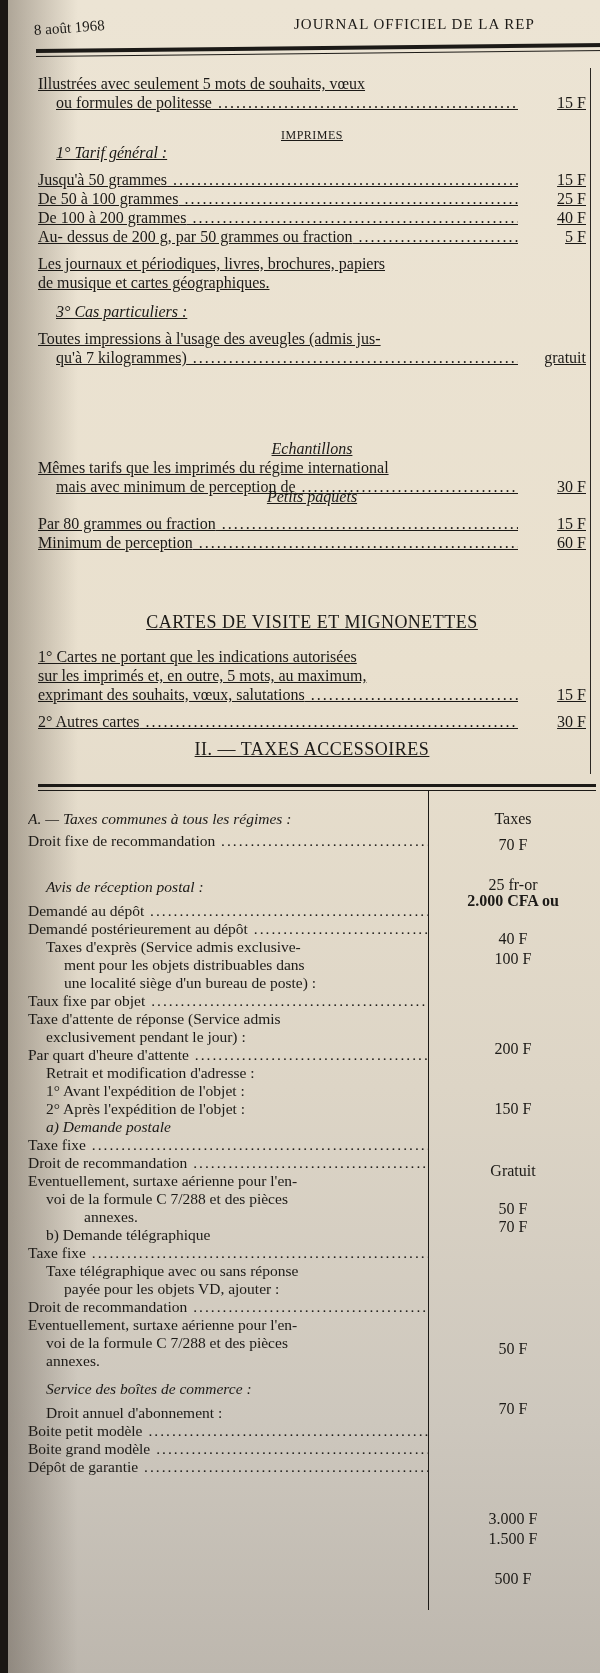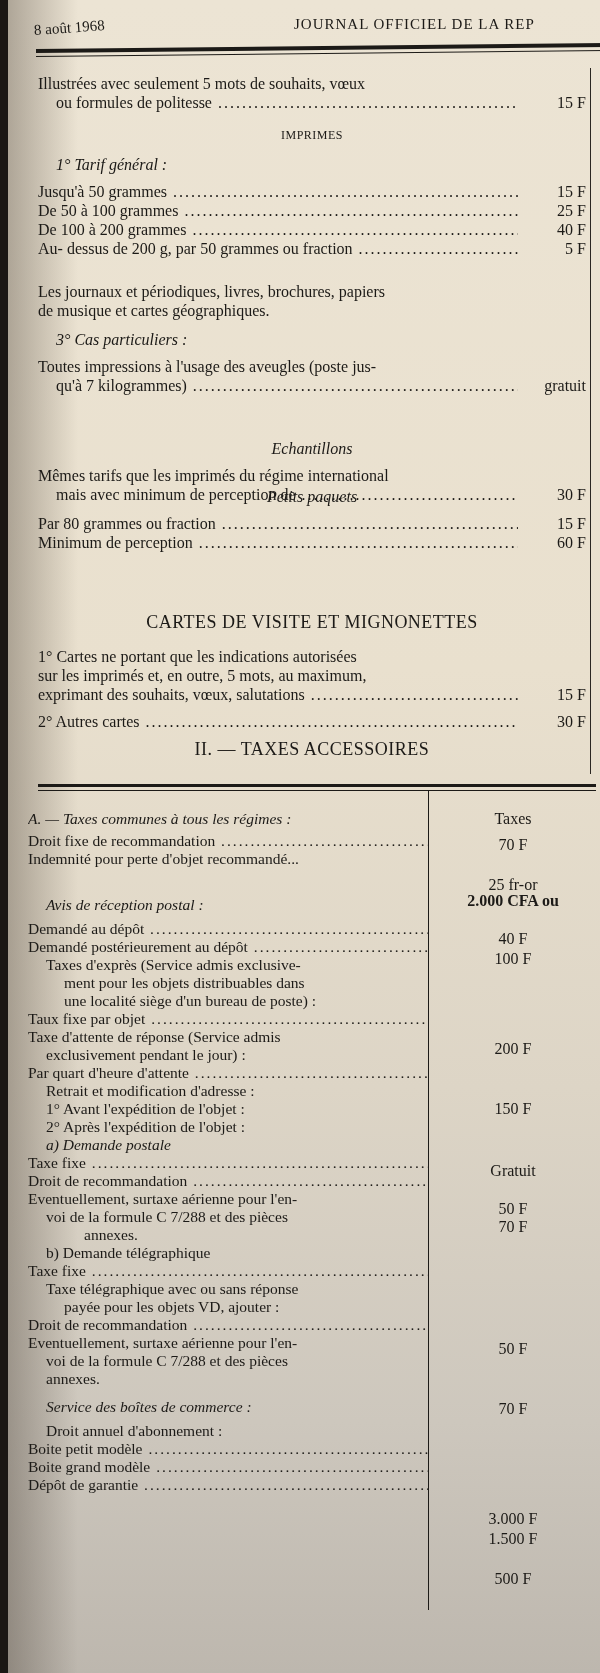--- a/index.html
+++ b/index.html
@@ -17,21 +17,21 @@
     content: ""; position: absolute; left: 0; top: 0; bottom: 0; width: 70px;
     background: linear-gradient(90deg, rgba(60,50,40,0.35), rgba(60,50,40,0));
     pointer-events: none;
   }
   .hdr { position: absolute; top: 8px; left: 0; right: 0; height: 40px; }
   .hdr-date { position: absolute; left: 26px; top: 14px; font-size: 15px; transform: rotate(-4deg); transform-origin: left; }
   .hdr-title { position: absolute; left: 286px; top: 8px; font-size: 15px; letter-spacing: 1px; white-space: nowrap; }
   .hdr-rule { position: absolute; left: 28px; top: 38px; width: 570px; height: 4px; background: #1c1a17; transform: rotate(-0.6deg); }
   .hdr-rule2 { position: absolute; left: 28px; top: 45px; width: 570px; height: 1px; background: #1c1a17; transform: rotate(-0.6deg); }
   .col-rule { position: absolute; left: 582px; top: 68px; width: 1px; height: 706px; background: #2a2622; }
-  .sec { position: absolute; left: 30px; width: 548px; }
+  .sec { position: absolute; left: 30px; width: 548px; text-decoration: underline; }
   .row { display: flex; align-items: baseline; font-size: 16px; line-height: 19px; }
   .row .lbl { flex: 1; white-space: nowrap; overflow: hidden; }
   .row .lbl::after { content: " ......................................................................................................................"; letter-spacing: 2px; }
   .row .val { width: 62px; text-align: right; white-space: nowrap; padding-left: 6px; }
   .plain { font-size: 16px; line-height: 19px; }
   .center { text-align: center; font-size: 16px; }
   .it { font-style: italic; }
   .heading { text-align: center; font-size: 12px; letter-spacing: 0.5px; }
   .big { font-size: 18px; letter-spacing: 0.5px; }
   .ind { padding-left: 18px; }
@@ -60,52 +60,52 @@
   <div class="sec" style="top:74px;">
     <div class="plain">Illustrées avec seulement 5 mots de souhaits, vœux</div>
     <div class="row ind">
         <span class="lbl">ou formules de politesse</span>
         <span class="val">15 F</span>
       </div>
   </div>
 
   <div class="sec" style="top:128px;">
     <div class="heading">IMPRIMES</div>
-    <div class="plain it ind" style="margin-top:12px;">1° Tarif général :</div>
+    <div class="plain it ind" style="">1° Tarif général :</div>
     <div style="margin-top:8px;">
       <div class="row">
           <span class="lbl">Jusqu'à 50 grammes</span>
           <span class="val">15 F</span>
         </div>
       <div class="row">
           <span class="lbl">De  50 à 100 grammes</span>
           <span class="val">25 F</span>
         </div>
       <div class="row">
           <span class="lbl">De 100 à 200 grammes</span>
           <span class="val">40 F</span>
         </div>
       <div class="row">
           <span class="lbl">Au- dessus de 200 g, par 50 grammes ou fraction</span>
           <span class="val">5 F</span>
         </div>
     </div>
-    <div class="plain" style="margin-top:24px;">Les journaux et périodiques, livres, brochures, papiers</div>
+    <div class="plain" style="margin-top:8px;">Les journaux et périodiques, livres, brochures, papiers</div>
     <div class="plain">de musique et cartes géographiques.</div>
     <div class="plain it ind" style="margin-top:10px;">3° Cas particuliers :</div>
-    <div class="plain" style="margin-top:8px;">Toutes impressions à l'usage des aveugles (poste jus-</div>
+    <div class="plain" style="margin-top:8px;">Toutes impressions à l'usage des aveugles (admis jus-</div>
     <div class="row ind">
         <span class="lbl">qu'à 7 kilogrammes)</span>
         <span class="val">gratuit</span>
       </div>
   </div>
 
   <div class="sec" style="top:440px;">
     <div class="center it">Echantillons</div>
-    <div class="plain" style="margin-top:8px;">Mêmes tarifs que les imprimés du régime international</div>
+    <div class="plain" style="">Mêmes tarifs que les imprimés du régime international</div>
     <div class="row ind">
         <span class="lbl">mais avec minimum de perception de</span>
         <span class="val">30 F</span>
       </div>
   </div>
 
   <div class="sec" style="top:488px;">
     <div class="center it">Petits paquets</div>
     <div style="margin-top:8px;">
       <div class="row">
@@ -134,21 +134,20 @@
     <div class="heading big" style="margin-top:8px;">II. — TAXES ACCESSOIRES</div>
   </div>
 
   <div class="tbl-rule" style="top:784px;height:3px;"></div>
   <div class="tbl-rule" style="top:790px;height:1px;"></div>
   <div class="tbl-vrule"></div>
 
   <div class="tsec" style="top:810px;">
     <div class="trow it">A. — Taxes communes à tous les régimes :</div>
     <div class="trow d" style="margin-top:4px;">Droit fixe de recommandation</div>
-    <div class="trow">Indemnité pour perte d'objet recommandé...</div>
     <div class="trow it ind" style="margin-top:28px;">Avis de réception postal :</div>
     <div class="trow d" style="margin-top:6px;">Demandé au dépôt</div>
     <div class="trow d">Demandé postérieurement au dépôt</div>
     <div class="trow ind">Taxes d'exprès (Service admis exclusive-</div>
     <div class="trow ind2">ment pour les objets distribuables dans</div>
     <div class="trow ind2">une localité siège d'un bureau de poste) :</div>
     <div class="trow d">Taux fixe par objet</div>
     <div class="trow">Taxe d'attente de réponse (Service admis</div>
     <div class="trow ind">exclusivement pendant le jour) :</div>
     <div class="trow d">Par quart d'heure d'attente</div>

